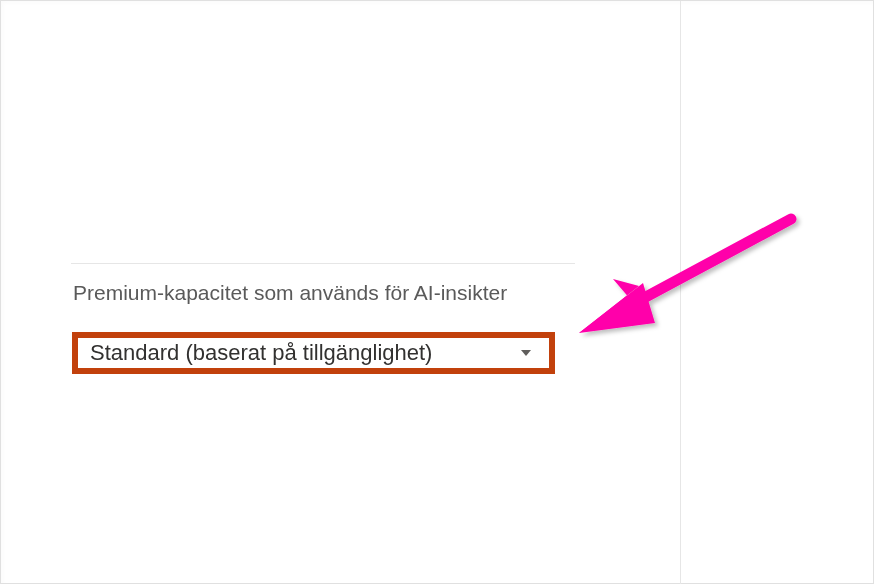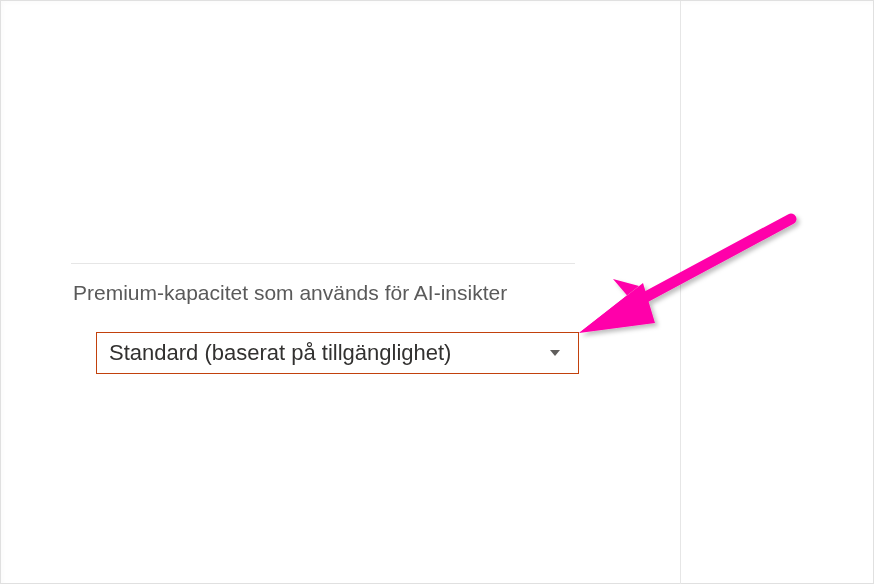--- a/index.html
+++ b/index.html
@@ -49,27 +49,26 @@
       font-size: 21px;
       color: #5a5a5a;
       font-weight: 400;
     }
     .dropdown {
       position: absolute;
       top: 331px;
       left: 71px;
       width: 483px;
       height: 42px;
-      border: 1px solid #c2410c;
+      border: 6px solid #c2410c;
       background: #ffffff;
       display: flex;
       align-items: center;
       padding: 0 12px;
       cursor: pointer;
-      margin-left: 24px;
     }
     .dropdown-value {
       flex: 1;
       font-size: 22px;
       color: #323130;
       font-weight: 400;
     }
     .dropdown-caret {
       width: 0;
       height: 0;

